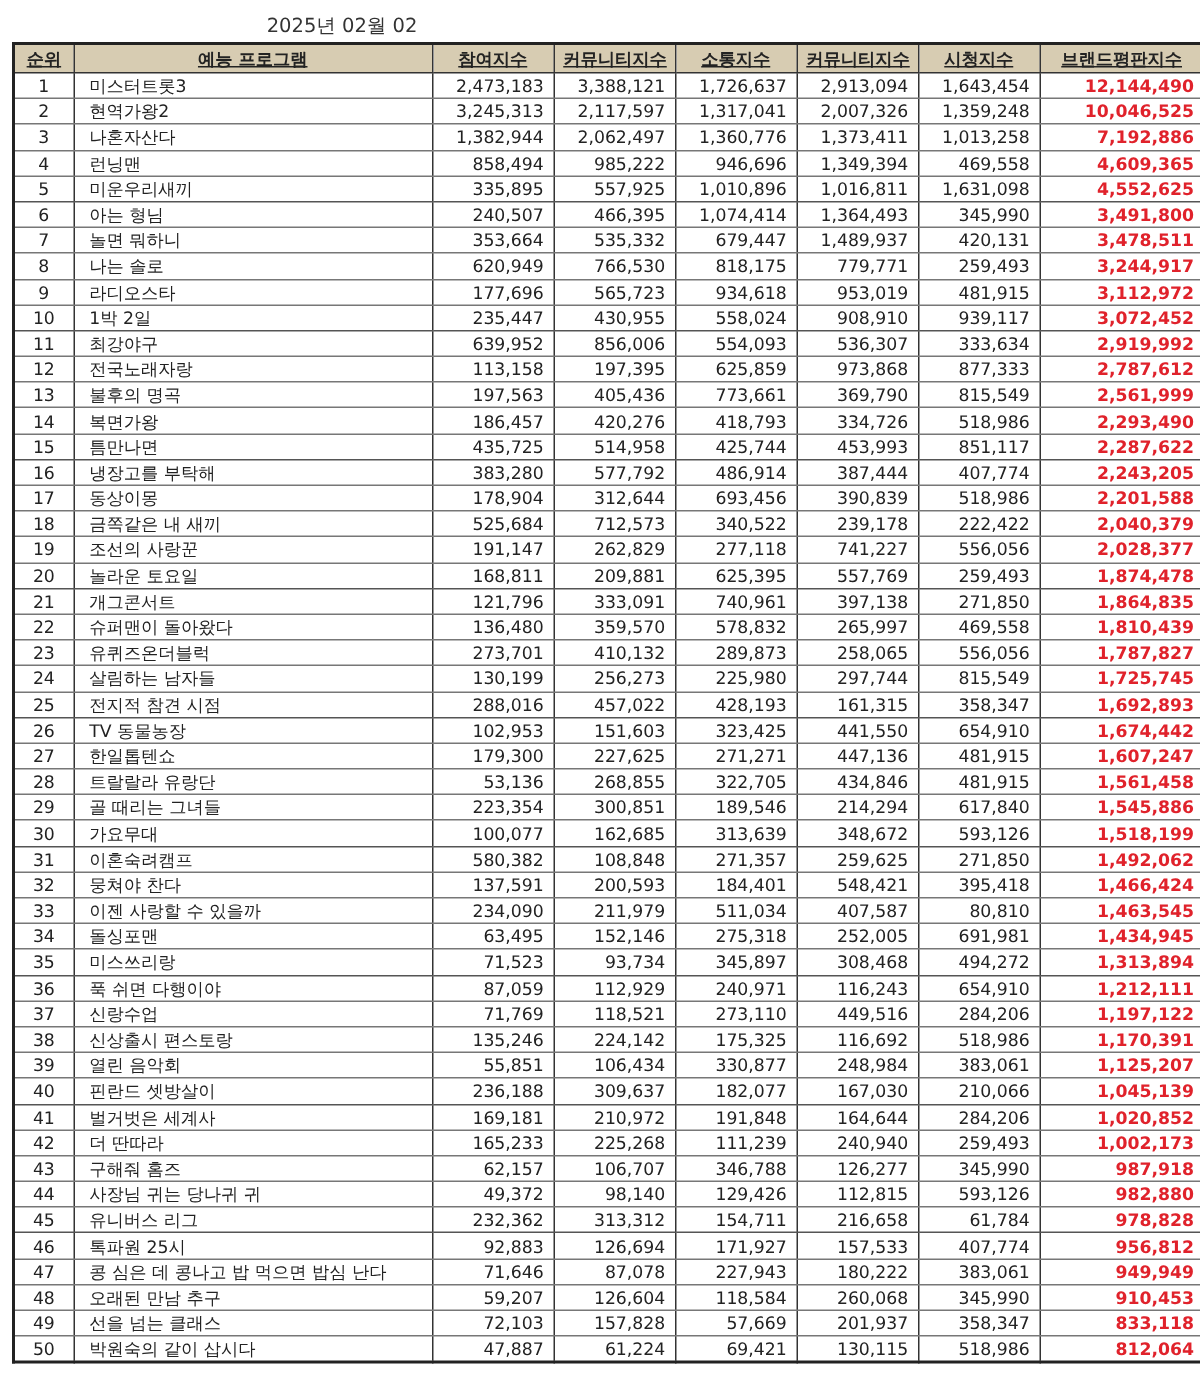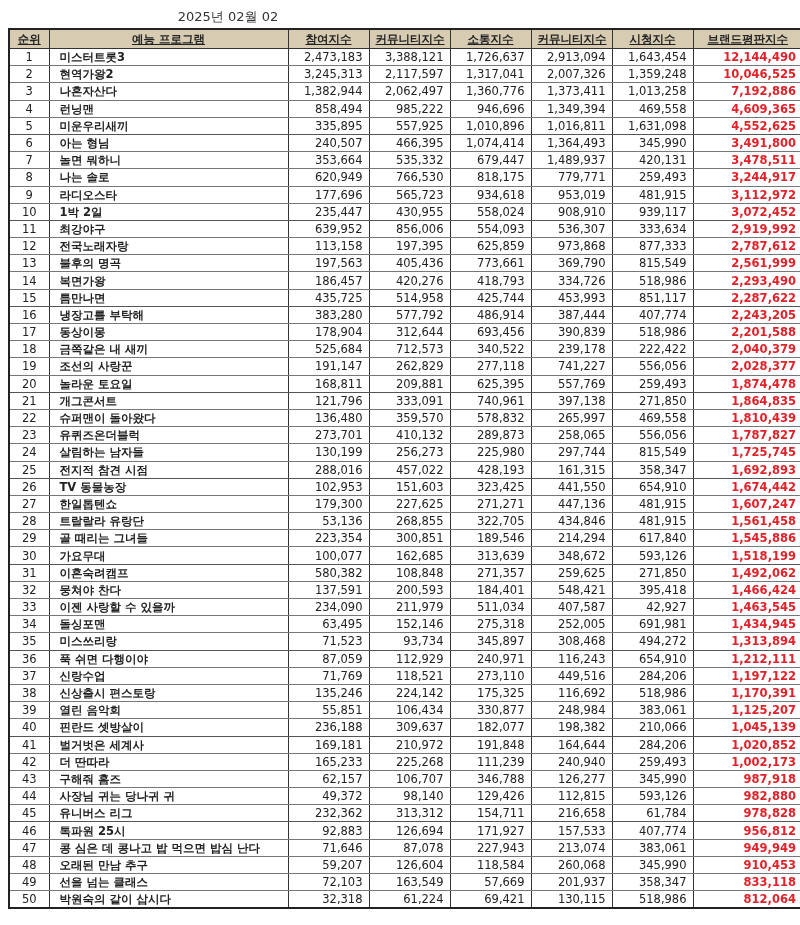--- a/index.html
+++ b/index.html
@@ -2,21 +2,21 @@
 <html><head>
 <meta charset="utf-8">
 <style>
   html, body { margin: 0; padding: 0; background: #ffffff; }
   body { width: 800px; height: 925px; position: relative; font-family: "DejaVu Sans", "Liberation Sans", sans-serif; color: #222; }
   .date { position: absolute; top: 8px; left: 173px; width: 110px; text-align: center; font-size: 13px; color: #333; }
   table { position: absolute; top: 28px; left: 8px; border-collapse: collapse; table-layout: fixed; width: 783px; border: 2px solid #222; }
   th, td { height: 16.2px; padding: 0 6px; font-size: 11.5px; line-height: 16px; border-right: 1px solid #333; border-bottom: 1px solid #777; white-space: nowrap; overflow: hidden; }
   th { background: #d7ccb2; font-weight: bold; text-align: center; color: #222; height: 18px; border-bottom: 1.5px solid #333; text-decoration: underline; }
   td.rank { text-align: center; }
-  td.name { text-align: left; font-weight: bold; padding-left: 10px; }
+  td.name { text-align: left; font-weight: normal; padding-left: 10px; }
   td.num { text-align: right; }
   td.brand { text-align: right; color: #e0222b; font-weight: bold; }
   col.c-rank { width: 40px; }
   col.c-name { width: 239px; }
   col.c-n { width: 81px; }
   col.c-brand { width: 110px; }
   tr.row-group-end td { border-bottom: 1.5px solid #555; }
 </style>
 </head>
 <body>
@@ -367,21 +367,21 @@
         <td class="num">395,418</td>
         <td class="brand">1,466,424</td>
       </tr>
       <tr>
         <td class="rank">33</td>
         <td class="name">이젠 사랑할 수 있을까</td>
         <td class="num">234,090</td>
         <td class="num">211,979</td>
         <td class="num">511,034</td>
         <td class="num">407,587</td>
-        <td class="num">42,927</td>
+        <td class="num">80,810</td>
         <td class="brand">1,463,545</td>
       </tr>
       <tr>
         <td class="rank">34</td>
         <td class="name">돌싱포맨</td>
         <td class="num">63,495</td>
         <td class="num">152,146</td>
         <td class="num">275,318</td>
         <td class="num">252,005</td>
         <td class="num">691,981</td>
@@ -436,21 +436,21 @@
         <td class="num">248,984</td>
         <td class="num">383,061</td>
         <td class="brand">1,125,207</td>
       </tr>
       <tr class="row-group-end">
         <td class="rank">40</td>
         <td class="name">핀란드 셋방살이</td>
         <td class="num">236,188</td>
         <td class="num">309,637</td>
         <td class="num">182,077</td>
-        <td class="num">198,382</td>
+        <td class="num">167,030</td>
         <td class="num">210,066</td>
         <td class="brand">1,045,139</td>
       </tr>
       <tr>
         <td class="rank">41</td>
         <td class="name">벌거벗은 세계사</td>
         <td class="num">169,181</td>
         <td class="num">210,972</td>
         <td class="num">191,848</td>
         <td class="num">164,644</td>
@@ -506,48 +506,48 @@
         <td class="num">157,533</td>
         <td class="num">407,774</td>
         <td class="brand">956,812</td>
       </tr>
       <tr>
         <td class="rank">47</td>
         <td class="name">콩 심은 데 콩나고 밥 먹으면 밥심 난다</td>
         <td class="num">71,646</td>
         <td class="num">87,078</td>
         <td class="num">227,943</td>
-        <td class="num">213,074</td>
+        <td class="num">180,222</td>
         <td class="num">383,061</td>
         <td class="brand">949,949</td>
       </tr>
       <tr>
         <td class="rank">48</td>
         <td class="name">오래된 만남 추구</td>
         <td class="num">59,207</td>
         <td class="num">126,604</td>
         <td class="num">118,584</td>
         <td class="num">260,068</td>
         <td class="num">345,990</td>
         <td class="brand">910,453</td>
       </tr>
       <tr>
         <td class="rank">49</td>
         <td class="name">선을 넘는 클래스</td>
         <td class="num">72,103</td>
-        <td class="num">163,549</td>
+        <td class="num">157,828</td>
         <td class="num">57,669</td>
         <td class="num">201,937</td>
         <td class="num">358,347</td>
         <td class="brand">833,118</td>
       </tr>
       <tr class="row-group-end">
         <td class="rank">50</td>
         <td class="name">박원숙의 같이 삽시다</td>
-        <td class="num">32,318</td>
+        <td class="num">47,887</td>
         <td class="num">61,224</td>
         <td class="num">69,421</td>
         <td class="num">130,115</td>
         <td class="num">518,986</td>
         <td class="brand">812,064</td>
       </tr>
     </tbody>
 </table>
 
 </body></html>

